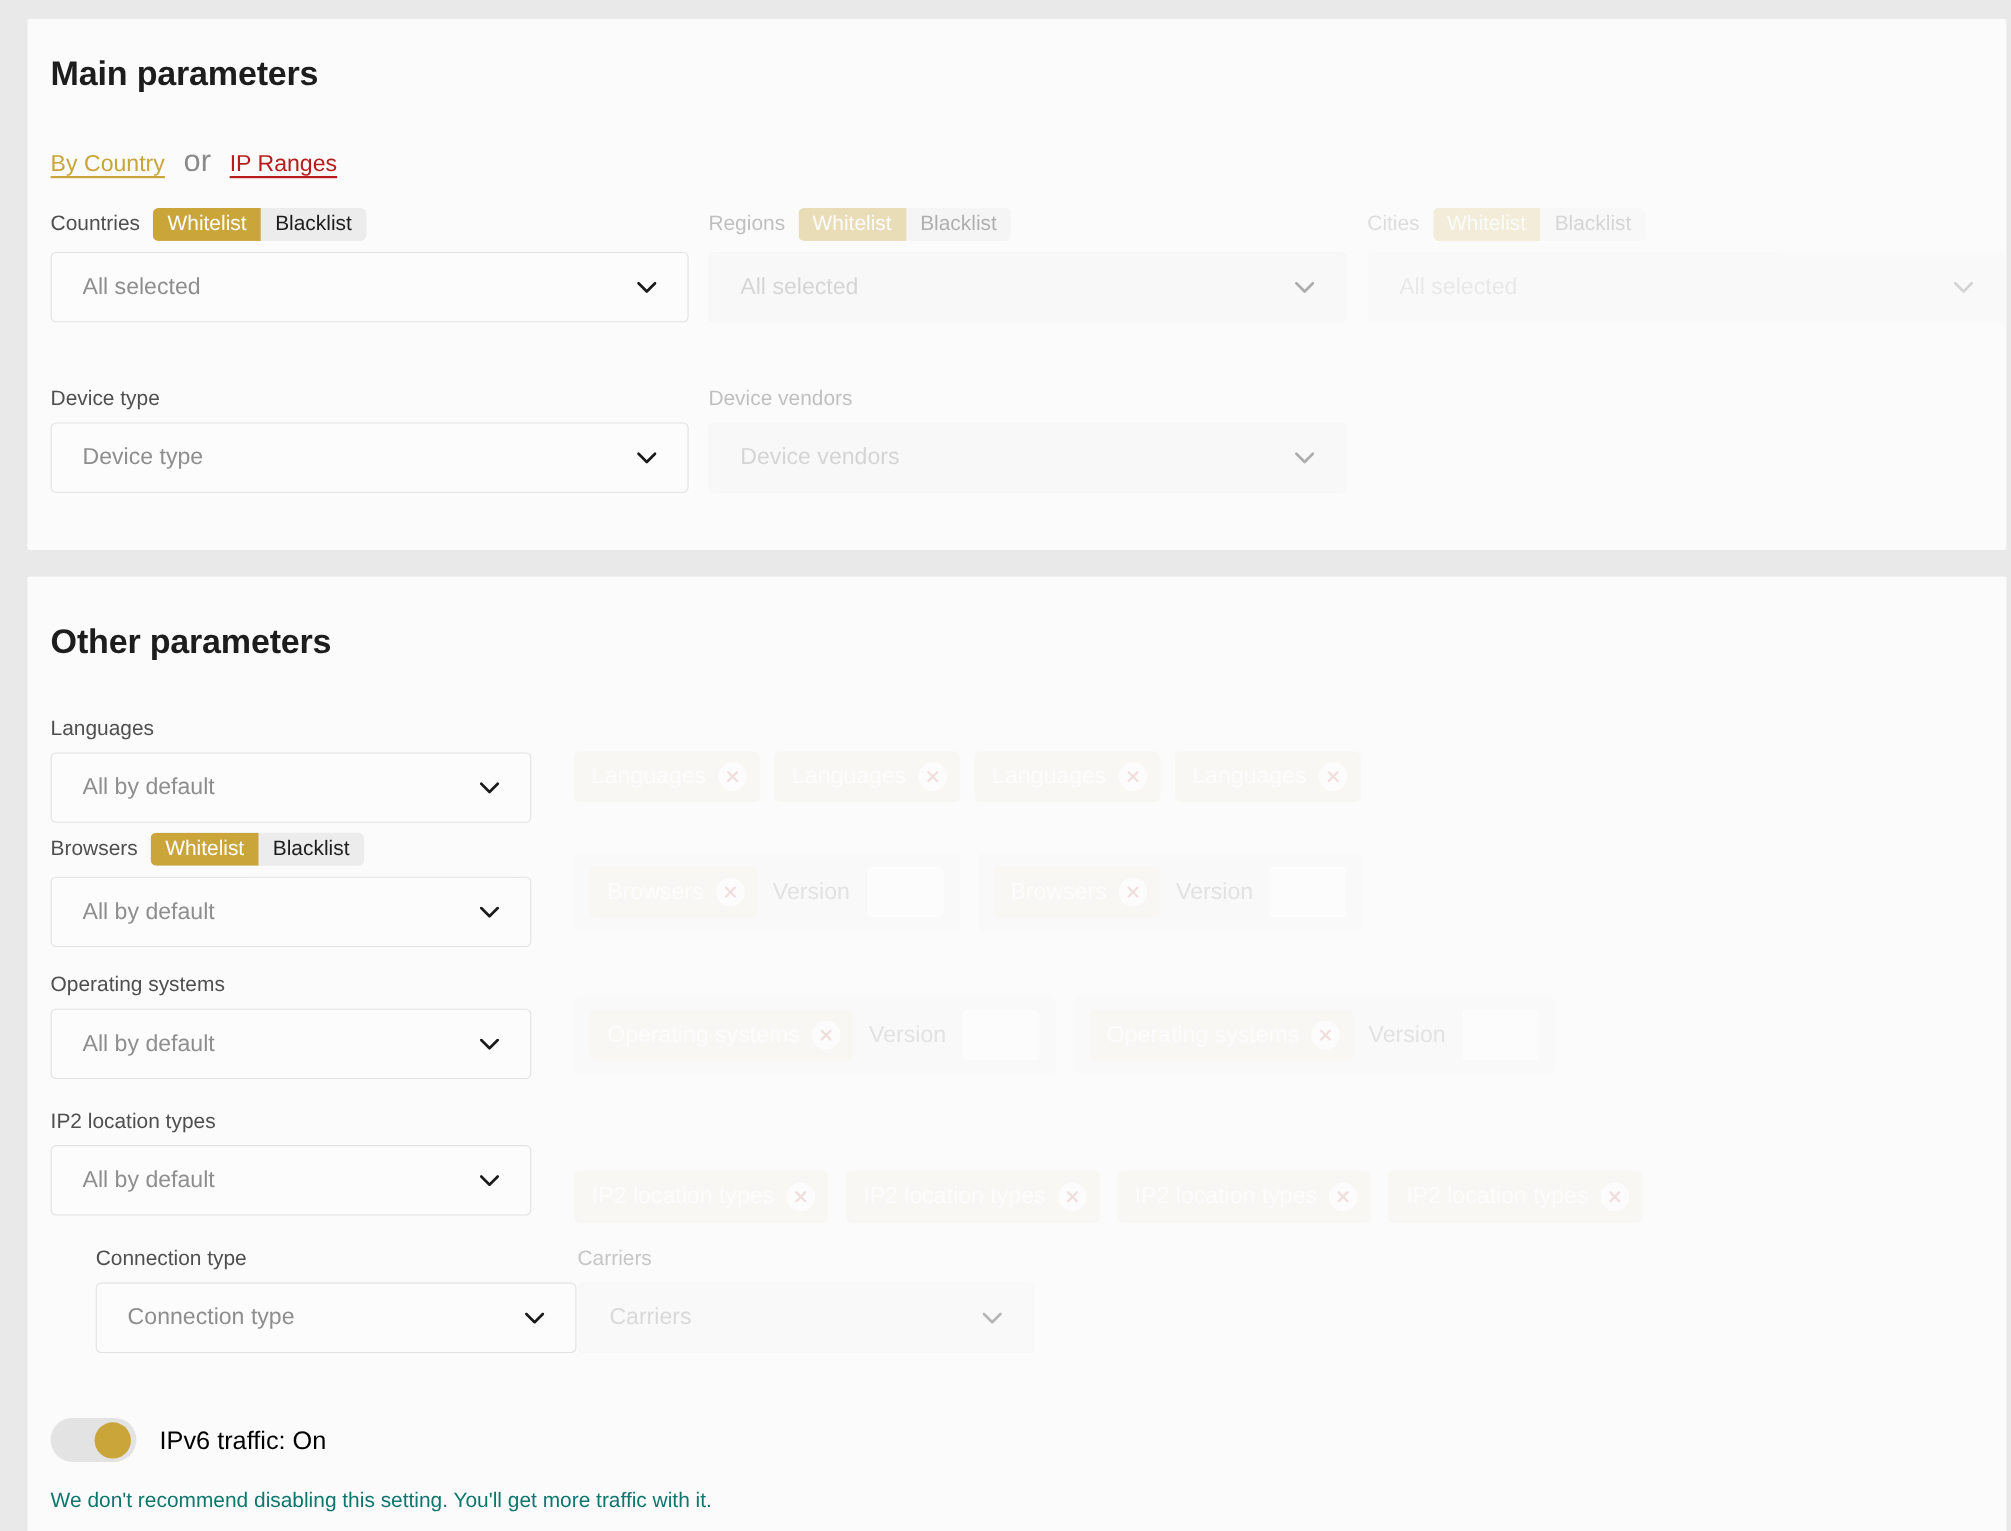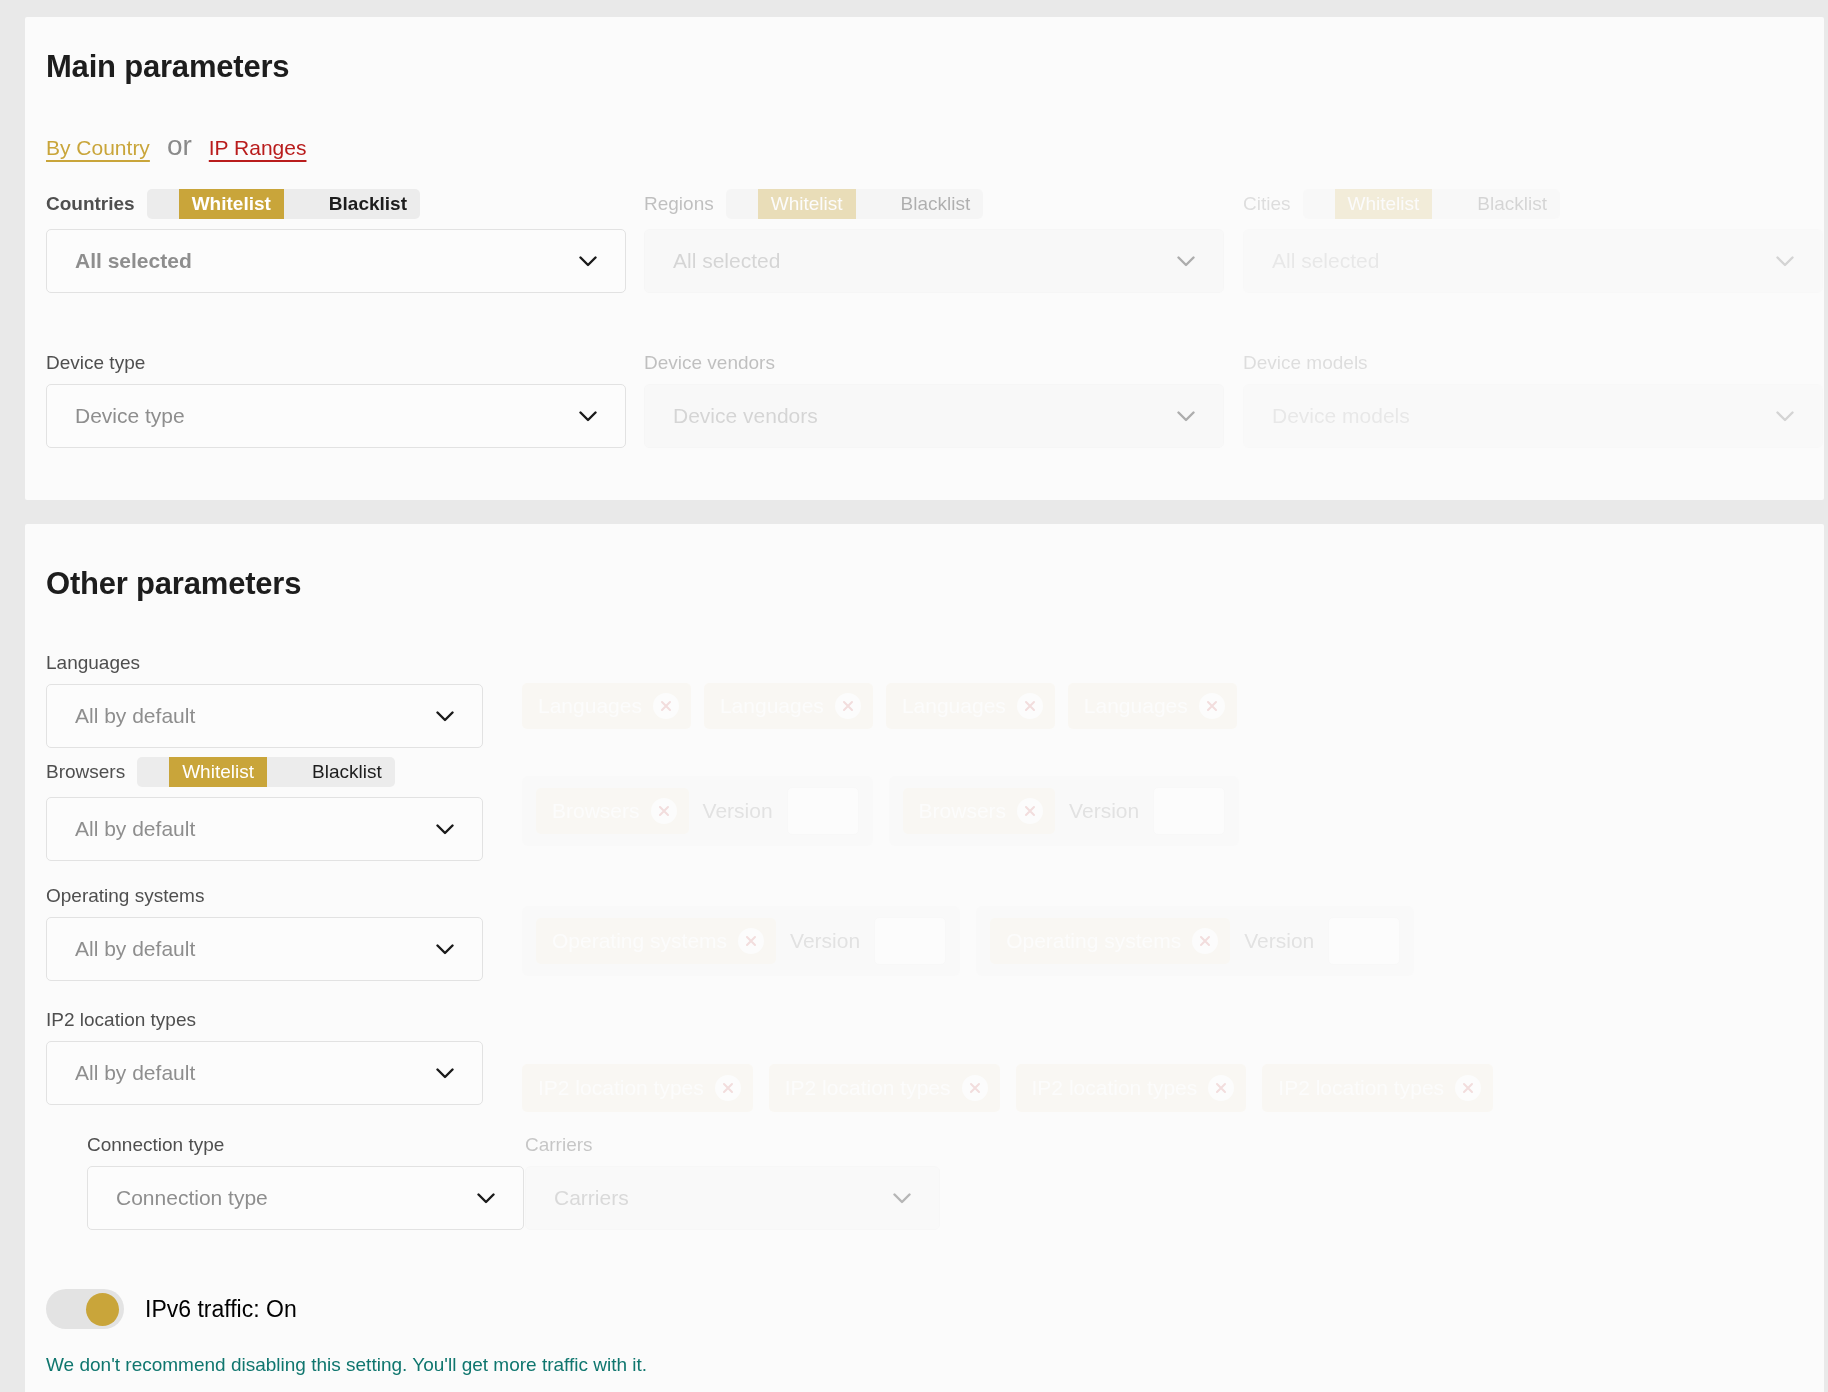--- a/index.html
+++ b/index.html
@@ -85,21 +85,20 @@
     background: #ececec;
     height: 30px;
   }
   .seg-btn {
     font-size: 19px;
     line-height: 30px;
     padding: 0 13px;
     cursor: pointer;
     color: #1d1d1d;
     white-space: nowrap;
-    margin-left: 32px;
   }
   .seg-btn.on { background: #c9a53a; color: #ffffff; }
 
   
   .select {
     position: relative;
     height: 64px;
     background: #fcfcfc;
     border: 1px solid #e2e2e2;
     border-radius: 5px;
@@ -234,21 +233,21 @@
   <section class="card" id="card-main">
 
     <h1 class="card-title">Main parameters</h1>
 
     <div class="mode-links">
       <span class="mode-link active">By Country</span>
       <span class="mode-or">or</span>
       <span class="mode-link inactive">IP Ranges</span>
     </div>
 
-    <div class="field col-1" style="top:172px;font-weight:bold;">
+    <div class="field col-1" style="top:172px;">
       <div class="label-row">
         <span class="field-label">Countries</span>
         <span class="seg">
           <span class="seg-btn on">Whitelist</span>
           <span class="seg-btn">Blacklist</span>
         </span>
       </div>
       <div class="select">
         <span class="value">All selected</span>
         <span class="chev">
@@ -312,31 +311,20 @@
       <div class="select">
         <span class="value">Device vendors</span>
         <span class="chev">
           <svg viewBox="0 0 18 11" width="18" height="11">
               <path d="M1.5 1.5 L9 9 L16.5 1.5" stroke="#1a1a1a" stroke-width="2.4" fill="none" stroke-linecap="round" stroke-linejoin="round"></path>
             </svg>
         </span>
       </div>
     </div>
 
-    <div class="field col-3 dim-2 disabled" style="top:335px;">
-      <span class="field-label" style="margin-bottom:10px;">Device models</span>
-      <div class="select">
-        <span class="value">Device models</span>
-        <span class="chev">
-          <svg viewBox="0 0 18 11" width="18" height="11">
-              <path d="M1.5 1.5 L9 9 L16.5 1.5" stroke="#1a1a1a" stroke-width="2.4" fill="none" stroke-linecap="round" stroke-linejoin="round"></path>
-            </svg>
-        </span>
-      </div>
-    </div>
 
   </section>
 
   <section class="card" id="card-other">
 
     <h1 class="card-title">Other parameters</h1>
 
     <div class="field" style="left:21px; top:128px; width:437px;">
       <span class="field-label" style="margin-bottom:10px;">Languages</span>
       <div class="select">

